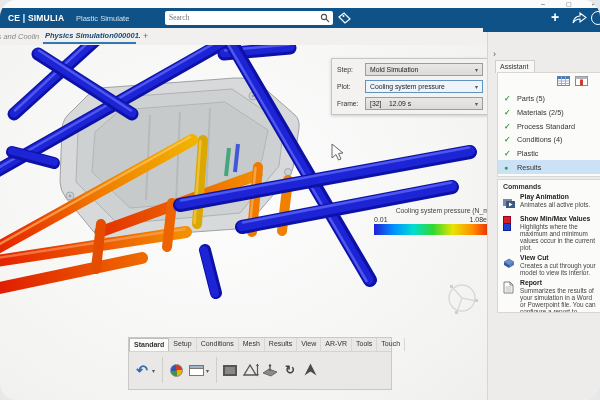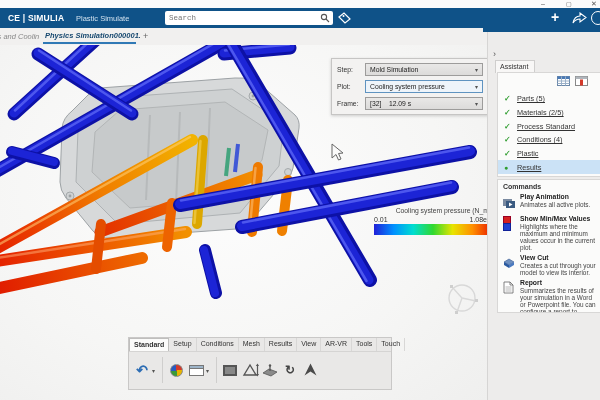--- a/index.html
+++ b/index.html
@@ -1,31 +1,31 @@
 <!DOCTYPE html>
 <html><head>
 <meta charset="utf-8">
 <style>
   * { margin:0; padding:0; box-sizing:border-box; }
   body { font-family:"Liberation Sans", sans-serif; background:#e8e8e8; }
-  #screen { position:relative; width:600px; height:400px; overflow:hidden; background:#f4f4f3; }
+  #screen { position:relative; width:600px; height:400px; overflow:hidden; background:#f4f4f3;border-radius:17px; }
 
   
   .titlebar { position:absolute; left:0; top:0; width:600px; height:8px; background:#fbfbfb; }
   .winctl { position:absolute; top:0; font-size:7px; line-height:8px; color:#555; }
   .winctl.min { left:541px; }
   .winctl.max { left:566px; font-size:6px; }
   .winctl.close { left:591px; }
 
   
   .appbar { position:absolute; left:0; top:8px; width:600px; height:20px; background:#0f5288; }
   .brand { position:absolute; left:8px; top:5px; font-size:8.5px; color:#fff; font-weight:bold; letter-spacing:.2px; }
   .appname { position:absolute; left:76px; top:6px; font-size:7.5px; color:#cfe0ee; }
   .searchbox { position:absolute; left:165px; top:3px; width:168px; height:14px; background:#fff; border-radius:2px; }
-  .searchbox input { position:absolute; left:4px; top:1px; width:140px; height:11px; border:none; outline:none; font-size:7.5px; color:#444; font-family:Liberation Mono, monospace; }
+  .searchbox input { position:absolute; left:4px; top:1px; width:140px; height:11px; border:none; outline:none; font-size:7.5px; color:#444; font-family:Liberation Serif, serif; }
   .search-mag { position:absolute; right:3px; top:2px; }
   .tagbtn { position:absolute; left:338px; top:4px; width:14px; height:13px; }
   .appbar-plus { position:absolute; left:551px; top:1px; font-size:14px; color:#fff; font-weight:bold; }
   .sharebtn { position:absolute; left:572px; top:4px; }
   .compassbtn { position:absolute; left:591px; top:3px; width:14px; height:14px; border:1.5px solid #fff; border-radius:50%; }
 
   
   .tabbar { position:absolute; left:0; top:28px; width:600px; height:17px; background:#f1f0ef; }
   .tab-prev { position:absolute; left:-7px; top:4px; font-size:7.5px; font-style:italic; color:#888; white-space:nowrap; }
   .tab-active { position:absolute; left:45px; top:3px; width:95px; font-size:7.5px; font-style:italic; font-weight:bold; color:#16486f; white-space:nowrap; overflow:hidden; }
@@ -60,21 +60,21 @@
   .rightpanel { position:absolute; left:487px; top:32px; width:113px; height:368px; background:#edeceb; border-left:1px solid #d6d5d4; }
   .rp-chevron { position:absolute; left:5px; top:17px; font-size:9px; color:#555; }
   .assistant-tab { position:absolute; left:7px; top:28px; width:40px; height:13px; background:#f8f7f6;
     border:1px solid #cfcecd; border-bottom:none; font-size:7px; color:#333; padding:2px 0 0 4px; }
   .rp-box { position:absolute; background:#fbfbfa; border:1px solid #d8d7d6; overflow:hidden; }
   .box-assist { left:9px; top:40px; width:106px; height:105px; }
   .assist-icons { position:absolute; right:14px; top:3px; display:flex; gap:5px; }
   .assist-list { position:absolute; left:0; top:19px; width:100%; }
   .assist-row { display:flex; align-items:center; height:13.7px; padding-left:6px; gap:4px; }
   .assist-row .chk { color:#2f9d2f; font-weight:bold; font-size:8px; width:9px; }
-  .assist-row .lbl { font-size:7.3px; color:#333;text-decoration:underline; }
+  .assist-row .lbl { font-size:7.3px; color:#333; }
   .assist-row.active { background:#cbe2f6; }
   .assist-row.active .dot { color:#2f9d2f; font-size:7px; width:9px; }
 
   .box-cmds { left:9px; top:147px; width:106px; height:134px; padding:3px 5px; }
   .cmds-header { font-size:7px; font-weight:bold; color:#333; margin-bottom:3px; }
   .cmd { display:flex; gap:4px; margin-bottom:3px; }
   .cmd-ic { width:13px; flex:none; padding-top:1px; }
   .cmd-title { font-size:6.8px; font-weight:bold; color:#222; line-height:8px; }
   .cmd-desc { font-size:6.4px; color:#444; line-height:7px; }
 

